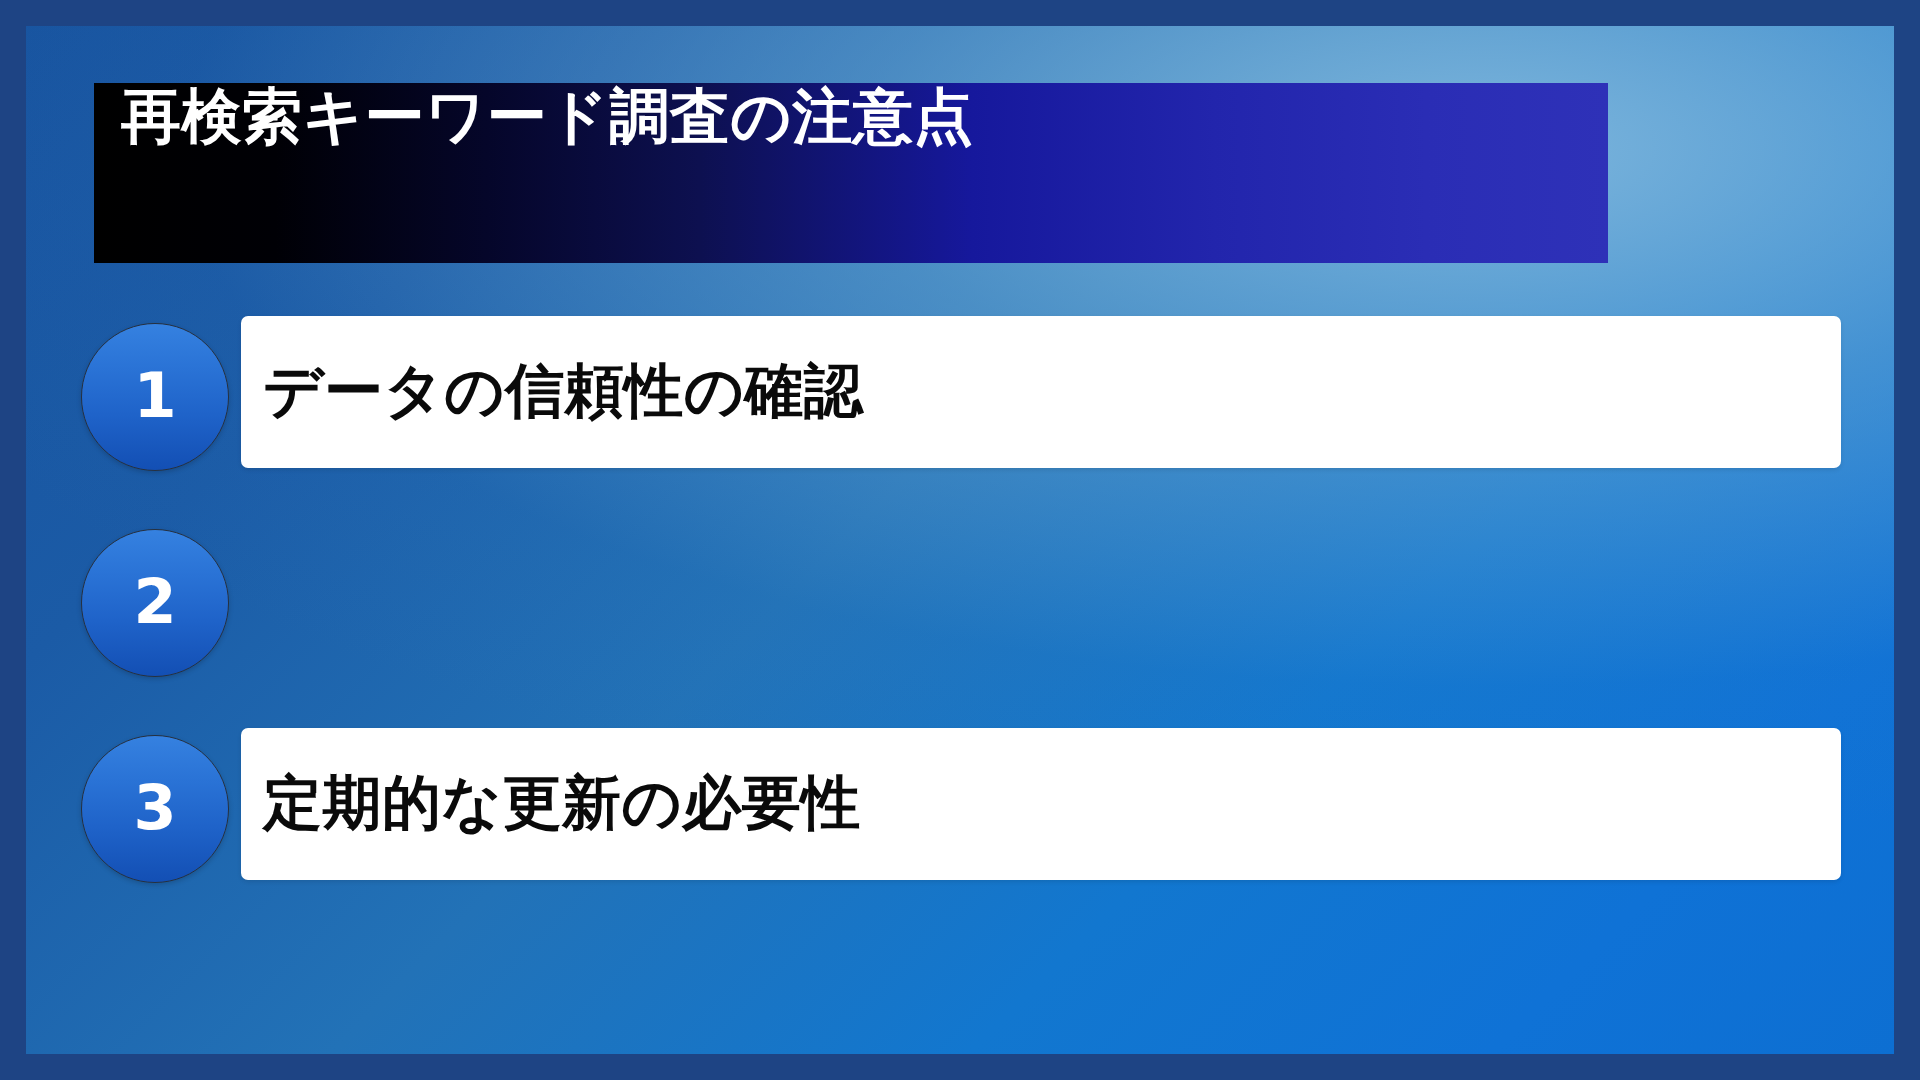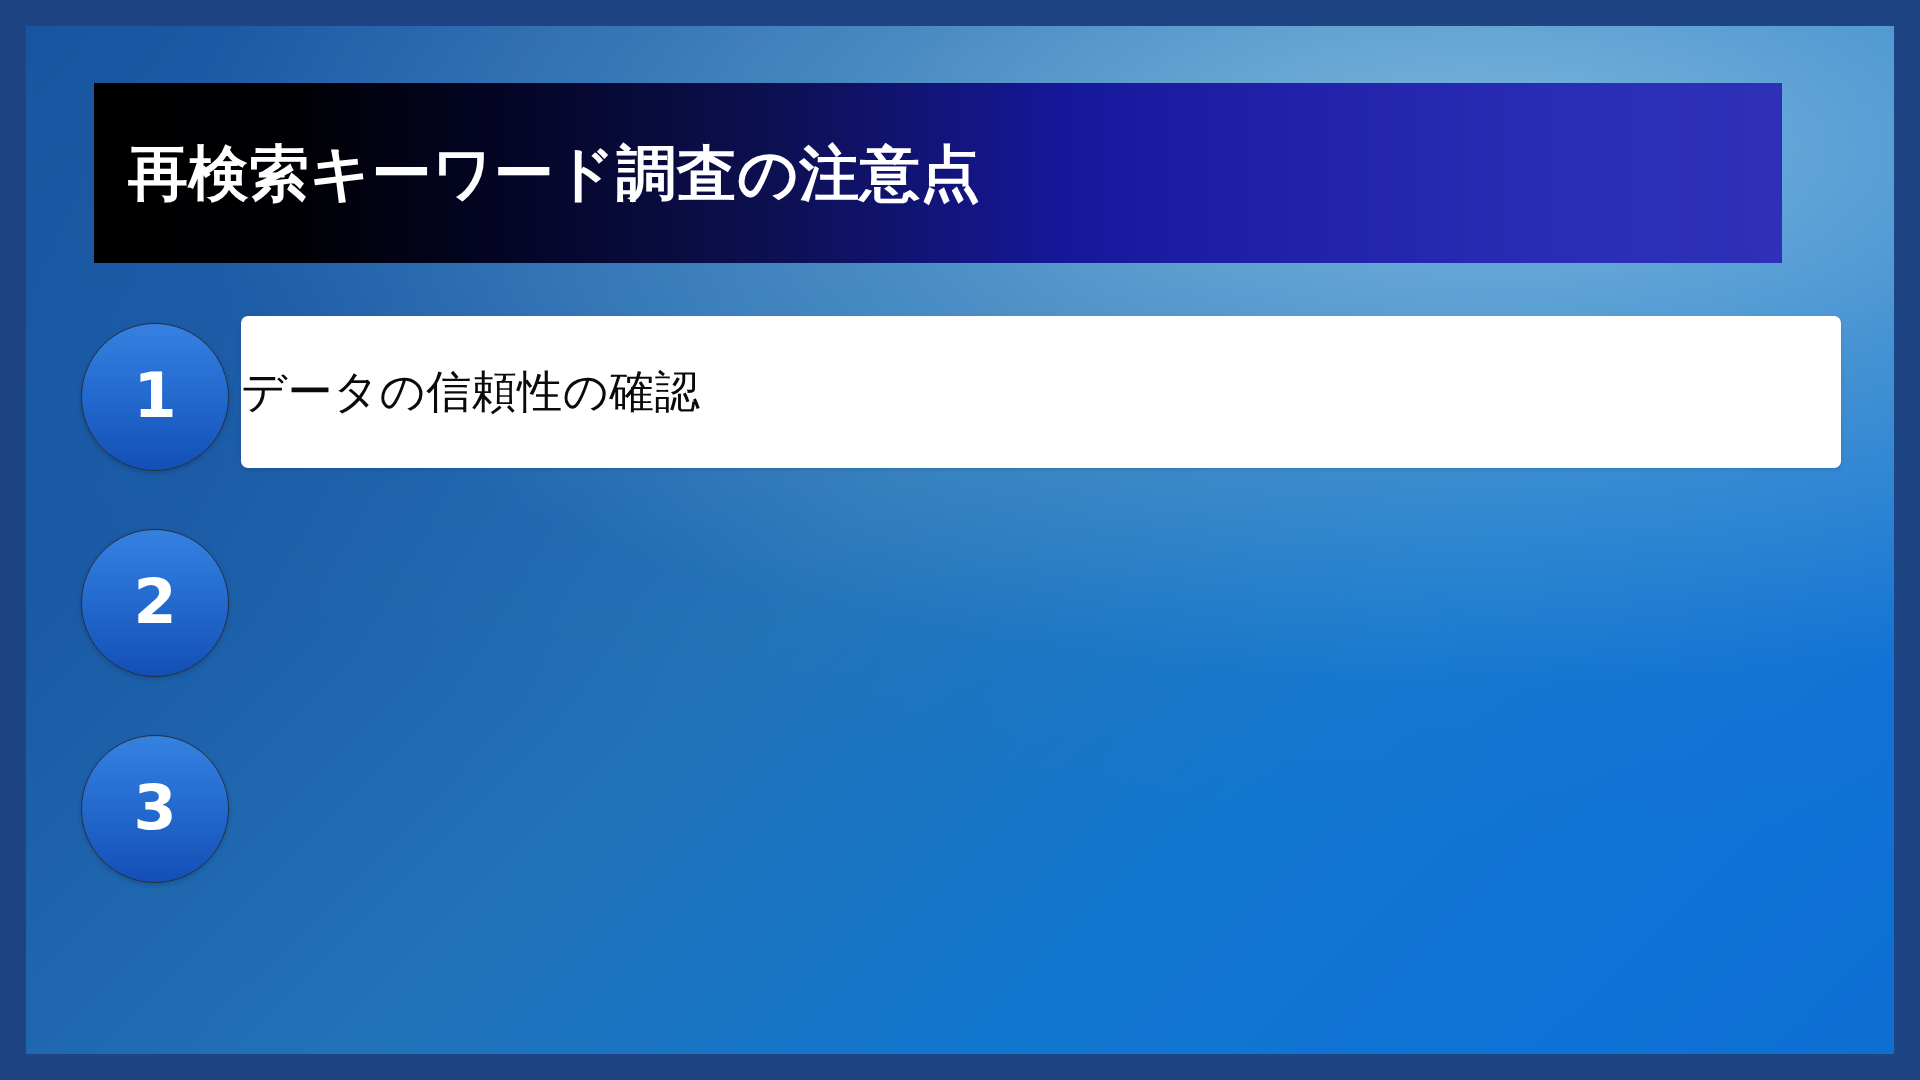--- a/index.html
+++ b/index.html
@@ -26,28 +26,27 @@
     background:
       radial-gradient(120% 90% at 78% 12%, rgba(130,185,222,0.95) 0%, rgba(110,170,212,0.55) 28%, rgba(60,130,195,0.08) 58%, rgba(0,0,0,0) 75%),
       linear-gradient(135deg, #17539f 0%, #1b5ba6 22%, #2272b7 46%, #1277cf 68%, #0f72d6 86%, #0d6fd2 100%);
     overflow:hidden;
   }
 
   
   .title-bar {
     position:absolute;
     left:68px; top:57px;
-    width:1688px; height:180px;
+    width:1514px; height:180px;
     background:linear-gradient(90deg,
         #000000 0%, #000005 12%, #05062a 26%,
         #0d1050 40%, #16189c 58%, #2225ac 74%,
         #2a2db5 88%, #2e31b8 100%);
     display:flex;
-    align-items:center;
-    padding-left:7px;
+    align-items:flex-start;
   }
   .title-text {
     color:#ffffff;
     font-size:60px;
     font-weight:bold;
     letter-spacing:0.5px;
     padding-left:27px;
     line-height:1.1;
     white-space:nowrap;
   }
@@ -90,23 +89,24 @@
     left:215px; top:0;
     width:1600px; height:152px;
     background:#ffffff;
     border-radius:7px;
     display:flex;
     align-items:center;
     box-shadow:0 2px 4px rgba(0,0,0,0.10);
   }
   .card-text {
     color:#0a0a0a;
-    font-size:45px;
-    font-weight:normal;
+    font-size:59px;
+    font-weight:bold;
     letter-spacing:0.5px;
+    padding-left:22px;
     white-space:nowrap;
   }
 </style>
 </head>
 <body>
 
 <div class="slide">
   <div class="panel">
 
     <div class="title-bar">
@@ -127,17 +127,20 @@
       <div class="row">
         <div class="badge">
           <span class="badge-num">2</span>
         </div>
       </div>
 
       <div class="row">
         <div class="badge">
           <span class="badge-num">3</span>
         </div>
+        <div class="card">
+          <span class="card-text">定期的な更新の必要性</span>
+        </div>
       </div>
 
     </div>
   </div>
 </div>
 
 </body></html>

